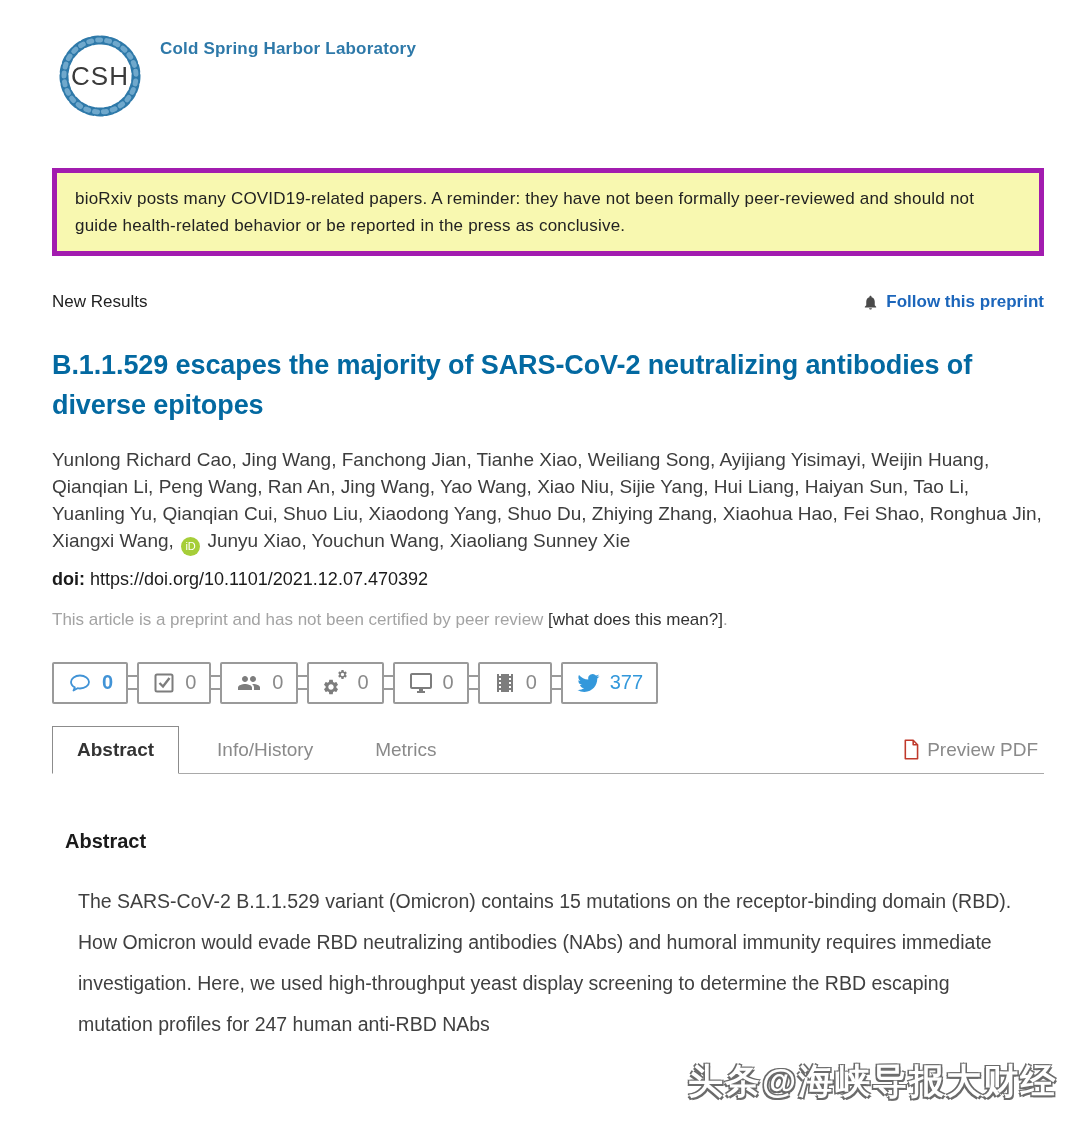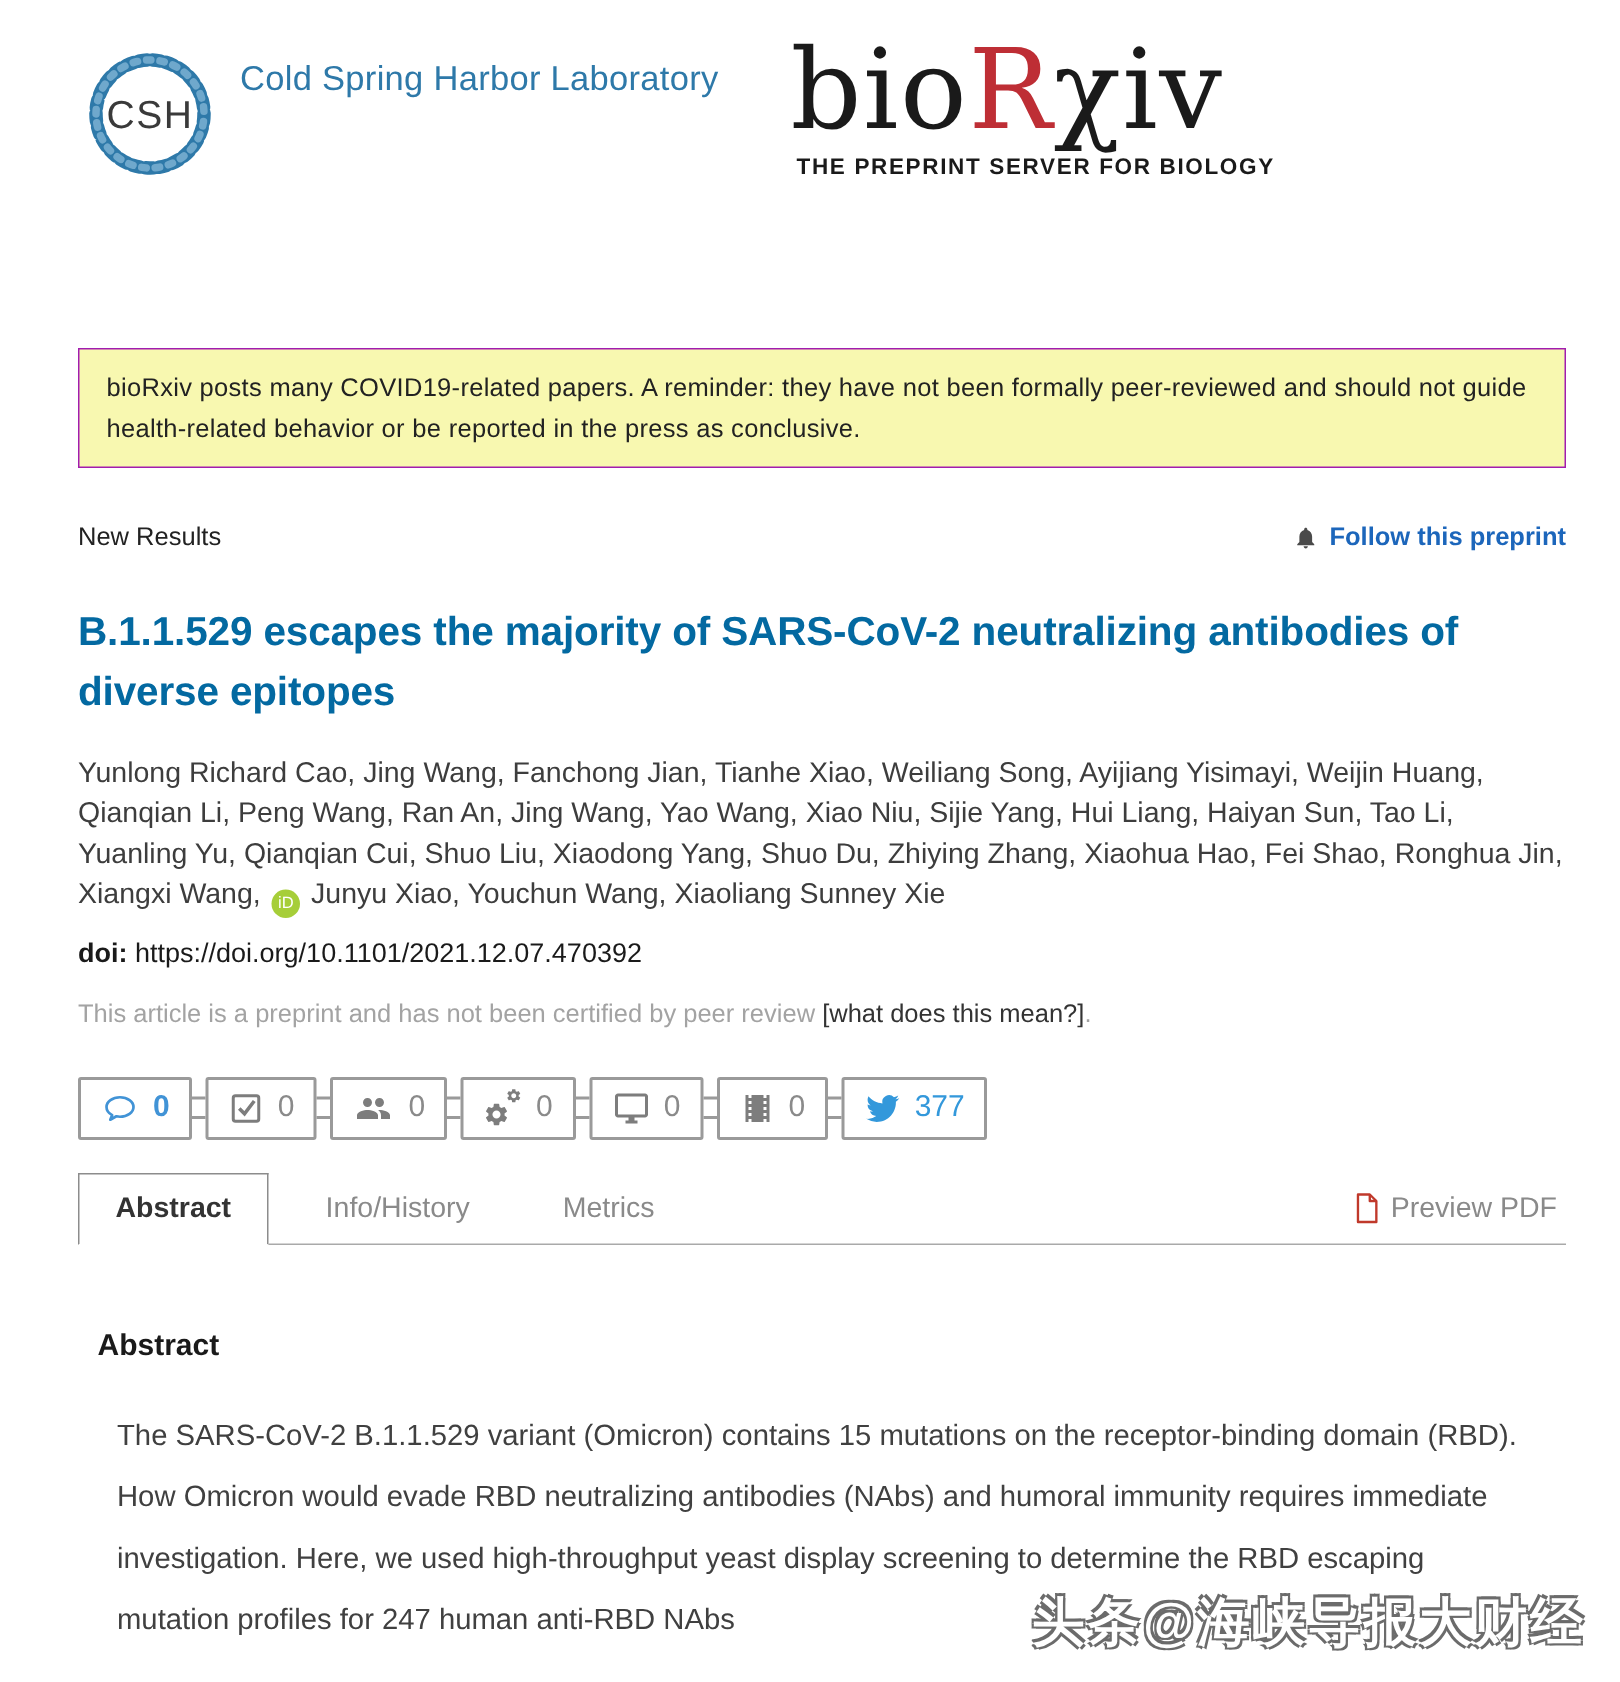--- a/index.html
+++ b/index.html
@@ -3,31 +3,31 @@
 <meta charset="utf-8">
 <style>
   * { margin: 0; padding: 0; box-sizing: border-box; }
   html, body { width: 1080px; height: 1121px; overflow: hidden; background: #fff; }
   body { font-family: "Liberation Sans", "DejaVu Sans", sans-serif; position: relative; }
   .page { padding: 28px 36px 0 52px; position: relative; }
 
   
   .header { display: flex; align-items: flex-start; }
   .csh-block { display: flex; align-items: flex-start; }
-  .csh-name { margin-left: 12px; margin-top: 10px; color: #2E79A9; font-weight: normal;
-              font-size: 23px; line-height: 1.3; letter-spacing: 0.2px; }
+  .csh-name { margin-left: 12px; margin-top: 10px; color: #2E79A9; font-weight: bold;
+              font-size: 17px; line-height: 1.3; letter-spacing: 0.2px; }
   .brx-block { margin-left: 48px; margin-top: -8px; }
   .brx-word { font-family: "DejaVu Serif", "Liberation Serif", serif; font-size: 74px;
               color: #1a1a1a; line-height: 1.1; letter-spacing: 1px; }
   .brx-word .red { color: #BE2E35; }
   .brx-tagline { font-size: 15px; font-weight: bold; color: #1a1a1a;
                  letter-spacing: 1.1px; margin-top: 2px; margin-left: 4px; }
 
   
-  .notice { margin-top: 108px; border: 1px solid #a21caf; background: #F8F8B0;
+  .notice { margin-top: 44px; border: 5px solid #a21caf; background: #F8F8B0;
             padding: 12px 18px; font-size: 17px; color: #222; line-height: 1.6;
             letter-spacing: 0.2px; }
 
   
   .toolbar { margin-top: 36px; display: flex; justify-content: space-between; align-items: center; gap: 28px; }
   .new-results { font-size: 17px; color: #222; }
   .follow { display: flex; align-items: center; gap: 7px; cursor: pointer; }
   .follow .label { color: #1C66BB; font-weight: bold; font-size: 17px; }
 
   
@@ -84,24 +84,20 @@
 
   <div class="header">
     <div class="csh-block">
       <svg width="96" height="96" viewBox="0 0 96 96">
         <circle cx="48" cy="48" r="36" fill="none" stroke="#2E79A9" stroke-width="9" stroke-dasharray="5.5 3.5" stroke-linecap="round"></circle>
         <circle cx="48" cy="48" r="36" fill="none" stroke="#6FA8CC" stroke-width="5" stroke-dasharray="3 6" stroke-dashoffset="4" stroke-linecap="round"></circle>
         <text x="48" y="57" text-anchor="middle" font-size="26" fill="#3a3a3a" font-family="Liberation Sans, sans-serif" letter-spacing="1">CSH</text>
       </svg>
       <div class="csh-name">Cold Spring Harbor Laboratory</div>
     </div>
-    <div class="brx-block">
-      <div class="brx-word"><span>bio</span><span class="red">R</span><span>χ</span><span>iv</span></div>
-      <div class="brx-tagline">THE PREPRINT SERVER FOR BIOLOGY</div>
-    </div>
   </div>
 
   <div class="notice">
     <span>bioRxiv posts many COVID19-related papers. A reminder: they have not been formally peer-reviewed and should not guide health-related behavior or be reported in the press as conclusive.</span>
   </div>
 
   <div class="toolbar">
     <div class="new-results">New Results</div>
     <div class="follow">
       <svg width="17" height="19" viewBox="0 0 24 24">

